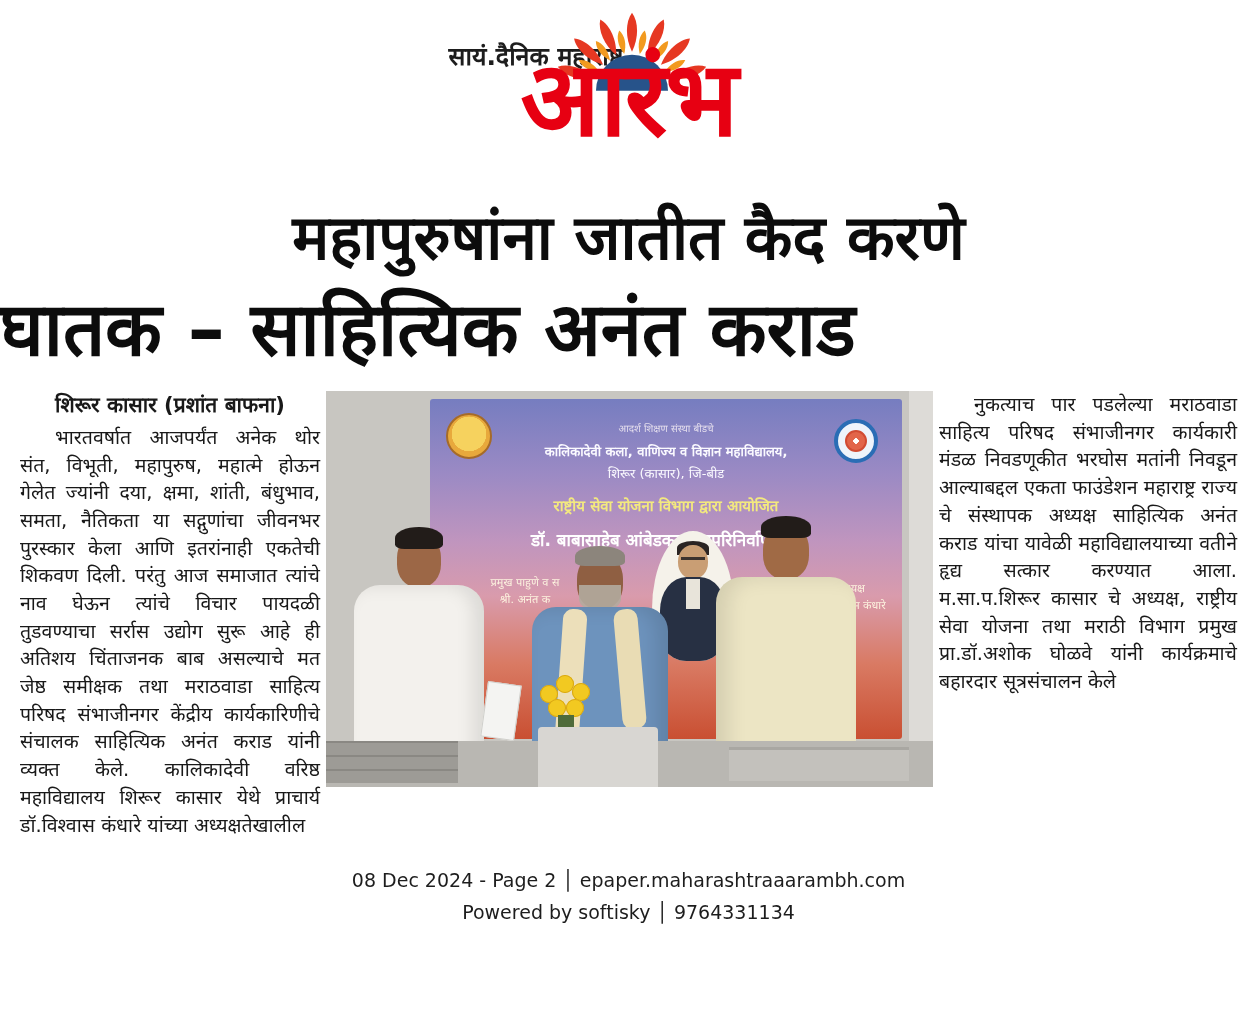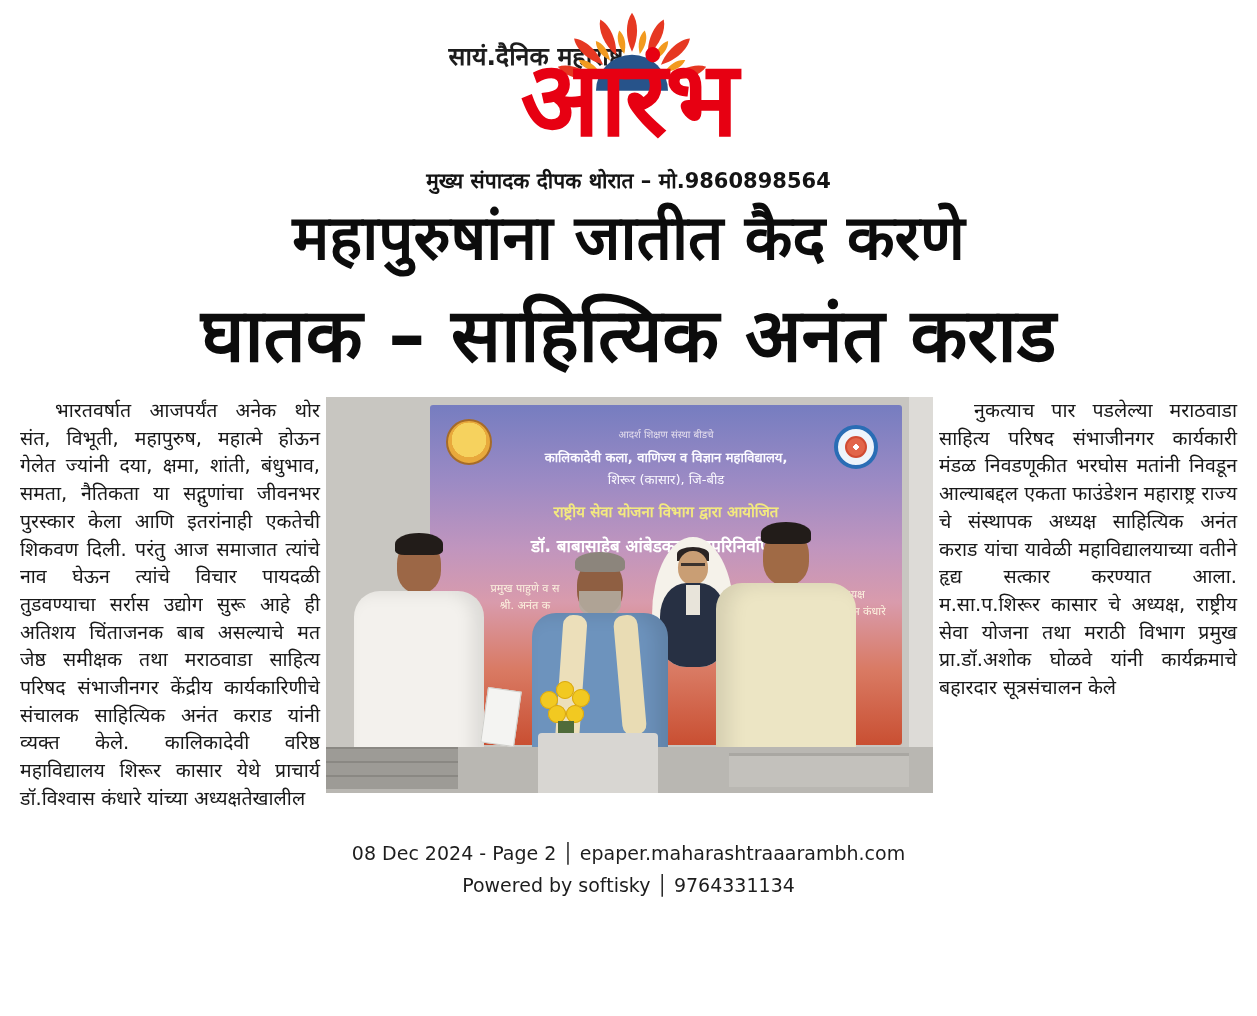--- a/index.html
+++ b/index.html
@@ -29,22 +29,22 @@
     position: absolute; top: 166px; left: 0; width: 100%;
     text-align: center; font-size: 21px; font-weight: bold; color: #141414; white-space: nowrap;
   }
 
   
   .headline-1 {
     text-align: center; font-size: 62px; font-weight: bold; color: #0c0c0c;
     line-height: 1.3; margin-top: 2px; white-space: nowrap;
   }
   .headline-2 {
-    text-align: center; font-size: 74px; font-weight: bold; color: #0c0c0c;
-    line-height: 1.25; margin-top: 10px; white-space: nowrap;
+    text-align: left; font-size: 74px; font-weight: bold; color: #0c0c0c;
+    line-height: 1.25; margin-top: 4px; white-space: nowrap;
   }
 
   
   .subhead {
     margin: 14px 20px 0 20px; height: 80px; background: #b22025;
     display: flex; align-items: center; justify-content: center;
   }
   .subhead span {
     color: #ffffff; font-size: 45px; font-weight: bold; white-space: nowrap;
   }
@@ -161,30 +161,30 @@
           <path transform="rotate(-36)" d="M0,-50 C6,-62 6,-74 0,-82 C-6,-74 -6,-62 0,-50 Z"></path>
           <path transform="rotate(-12)" d="M0,-50 C6,-62 6,-74 0,-82 C-6,-74 -6,-62 0,-50 Z"></path>
           <path transform="rotate(12)" d="M0,-50 C6,-62 6,-74 0,-82 C-6,-74 -6,-62 0,-50 Z"></path>
           <path transform="rotate(36)" d="M0,-50 C6,-62 6,-74 0,-82 C-6,-74 -6,-62 0,-50 Z"></path>
           <path transform="rotate(60)" d="M0,-50 C6,-62 6,-74 0,-82 C-6,-74 -6,-62 0,-50 Z"></path>
         </g>
         <path d="M-48,0 A48,48 0 0 1 48,0 Z" fill="#27538a"></path>
       </g>
     </svg>
     <div class="logo-text">आरंभ</div>
-    <div class="editor-line">मुख्य संपादक दीपक थोरात – मो.9860898564</div>
   </header>
 
   <h1 class="headline-1">महापुरुषांना जातीत कैद करणे</h1>
   <h1 class="headline-2">घातक – साहित्यिक अनंत कराड</h1>
 
 
   <main class="content">
 
     <div class="col left">
+      <div class="byline">शिरूर कासार (प्रशांत बाफना)</div>
       <p>भारतवर्षात आजपर्यंत अनेक थोर संत, विभूती, महापुरुष, महात्मे होऊन गेलेत ज्यांनी दया, क्षमा, शांती, बंधुभाव, समता, नैतिकता या सद्गुणांचा जीवनभर पुरस्कार केला आणि इतरांनाही एकतेची शिकवण दिली. परंतु आज समाजात त्यांचे नाव घेऊन त्यांचे विचार पायदळी तुडवण्याचा सर्रास उद्योग सुरू आहे ही अतिशय चिंताजनक बाब असल्याचे मत जेष्ठ समीक्षक तथा मराठवाडा साहित्य परिषद संभाजीनगर केंद्रीय कार्यकारिणीचे संचालक साहित्यिक अनंत कराड यांनी व्यक्त केले. कालिकादेवी वरिष्ठ महाविद्यालय शिरूर कासार येथे प्राचार्य डॉ.विश्वास कंधारे यांच्या अध्यक्षतेखालील</p>
     </div>
 
     <figure class="photo">
       <div class="wall-right"></div>
 
       <div class="screen">
         <div class="slide-line-0">आदर्श शिक्षण संस्था बीडचे</div>
         <div class="slide-line-1">कालिकादेवी कला, वाणिज्य व विज्ञान महाविद्यालय,</div>
         <div class="slide-line-2">शिरूर (कासार), जि-बीड</div>

